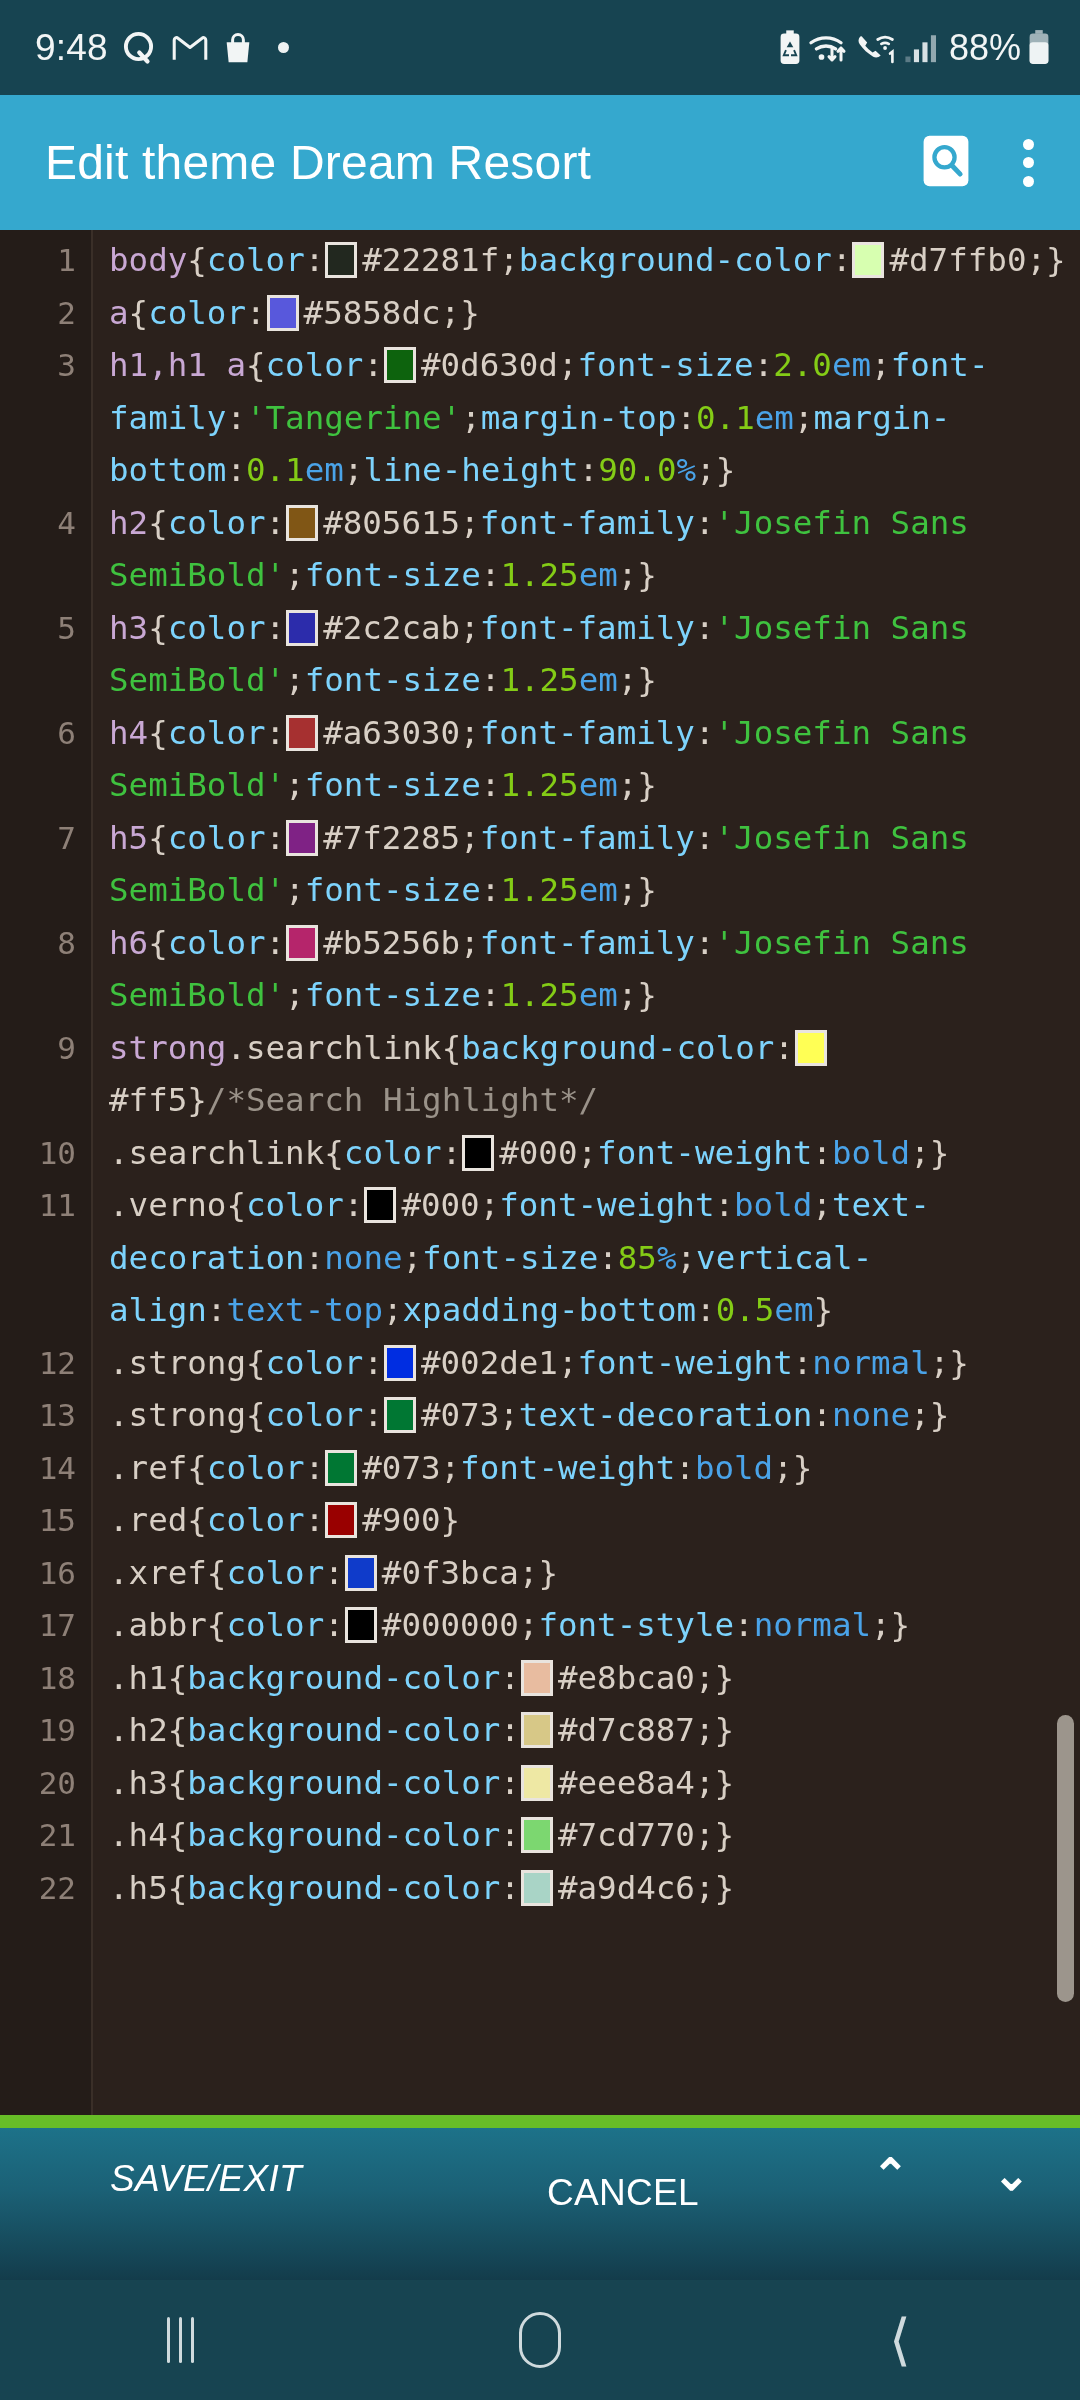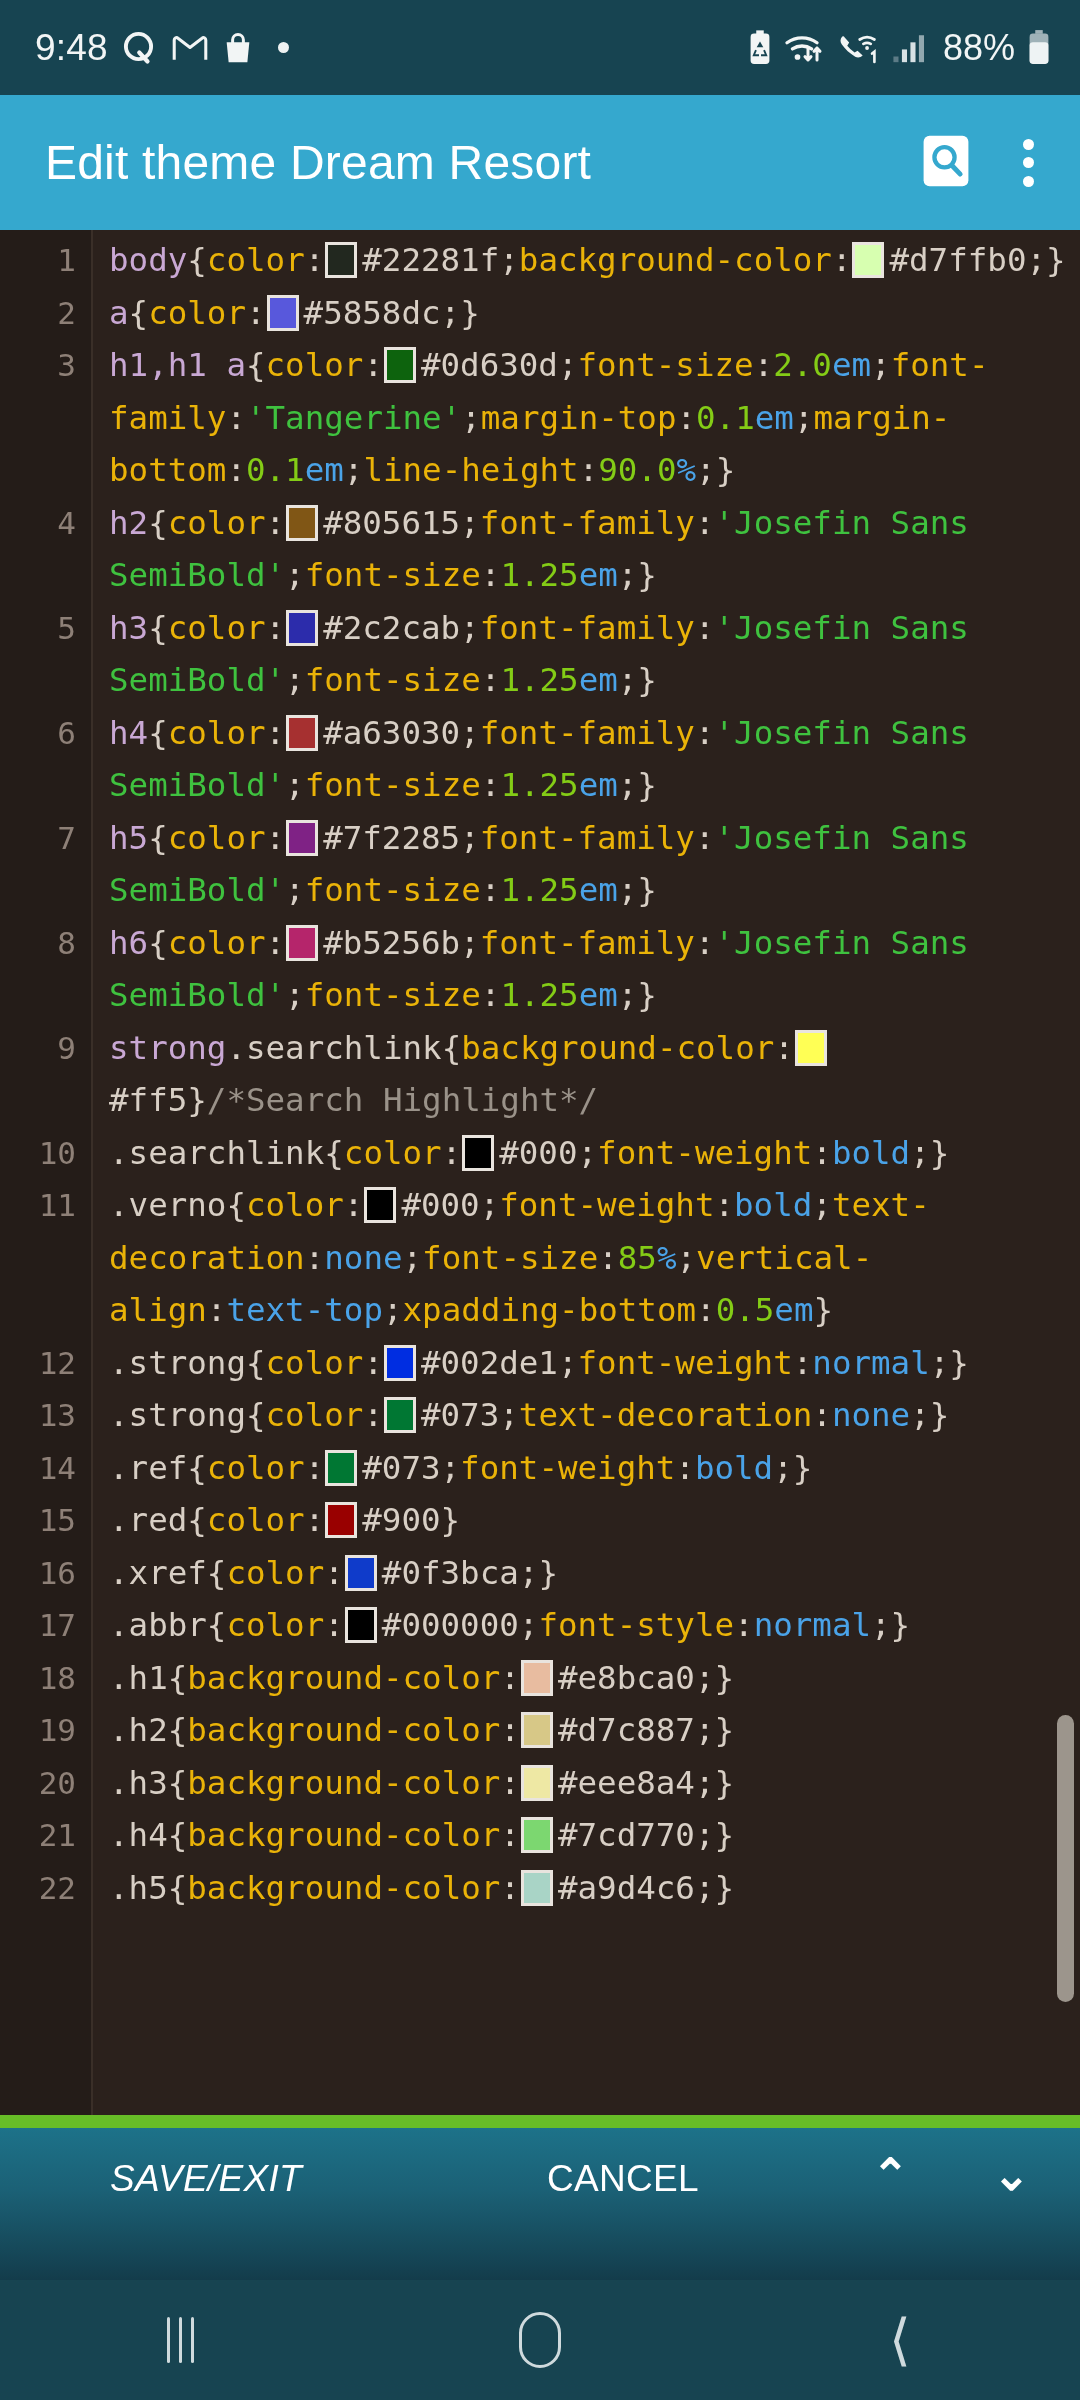--- a/index.html
+++ b/index.html
@@ -14,21 +14,21 @@
   
   .statusbar {
     position: absolute; top: 0; left: 0; width: 1080px; height: 95px;
     background: #174451;
     display: flex; align-items: center; justify-content: space-between;
     padding: 0 28px 0 35px;
     color: #f2f5f5;
   }
   .sb-left { display: flex; align-items: center; gap: 14px; }
   .sb-time { font-size: 37px; font-weight: 400; letter-spacing: .2px; }
-  .sb-right { display: flex; align-items: center; gap: 11px; }
+  .sb-right { display: flex; align-items: center; gap: 5px; }
   .sb-ico { display: inline-flex; align-items: center; justify-content: center; }
   .sb-pct { font-size: 36px; font-weight: 400; margin-left: 6px; }
   .dot-ind { width: 11px; height: 11px; border-radius: 50%; background: #eef2f2; display:inline-block; margin-left:10px;}
 
   
   .appbar {
     position: absolute; top: 95px; left: 0; width: 1080px; height: 135px;
     background: #35a8ce;
     display: flex; align-items: center;
     padding: 0 42px 0 45px;
@@ -67,21 +67,21 @@
     user-select: none;
   }
   .src {
     flex: 1; padding-left: 16px; padding-right: 14px;
     white-space: pre-wrap; word-break: break-word;
     color: #d8cfc5;
   }
   
   .t-sel  { color: #c9a8d4; }           
   .t-cls  { color: #d8cfc5; }           
-  .t-prop { color: #eab308; margin-top: 32px; }           
+  .t-prop { color: #7dd3fc; margin-top: 32px; }           
   .t-val  { color: #d8cfc5; }           
   .t-kw   { color: #4aa3e8; }           
   .t-num  { color: #84cc16; }           
   .t-str  { color: #3fc23f; }           
   .t-cmt  { color: #9a9289; }           
   .sw {
     display: inline-block; width: 32px; height: 36px;
     border: 3px solid #e9e4de; vertical-align: -7px;
     margin: 0 5px 0 1px;
   }
@@ -98,21 +98,21 @@
   }
 
   
   .actionbar {
     position: absolute; top: 2128px; left: 0; width: 1080px; height: 152px;
     background: linear-gradient(to bottom, #1d7289 0%, #1b6075 42%, #133c4b 100%);
     display: flex; align-items: flex-start; padding-top: 28px;
   }
   .act-save { position:absolute; left: 110px; top: 30px; color:#fff; font-size: 37px;
               font-weight: 400; letter-spacing: .3px; font-style: italic; }
-  .act-cancel { position:absolute; left: 547px; top: 30px; color:#fff; font-size: 37px;
+  .act-cancel { position:absolute; left: 547px; top: 44px; color:#fff; font-size: 37px;
                 font-weight: 400; letter-spacing: .3px; }
   .act-up { position:absolute; left: 872px; top: 22px; }
   .act-down { position:absolute; left: 993px; top: 22px; }
   .chev { color:#fff; font-size: 44px; line-height: 50px; font-weight: 700; }
 
   
   .navbar {
     position: absolute; top: 2280px; left: 0; width: 1080px; height: 120px;
     background: #174451; display: flex; align-items: center;
   }

